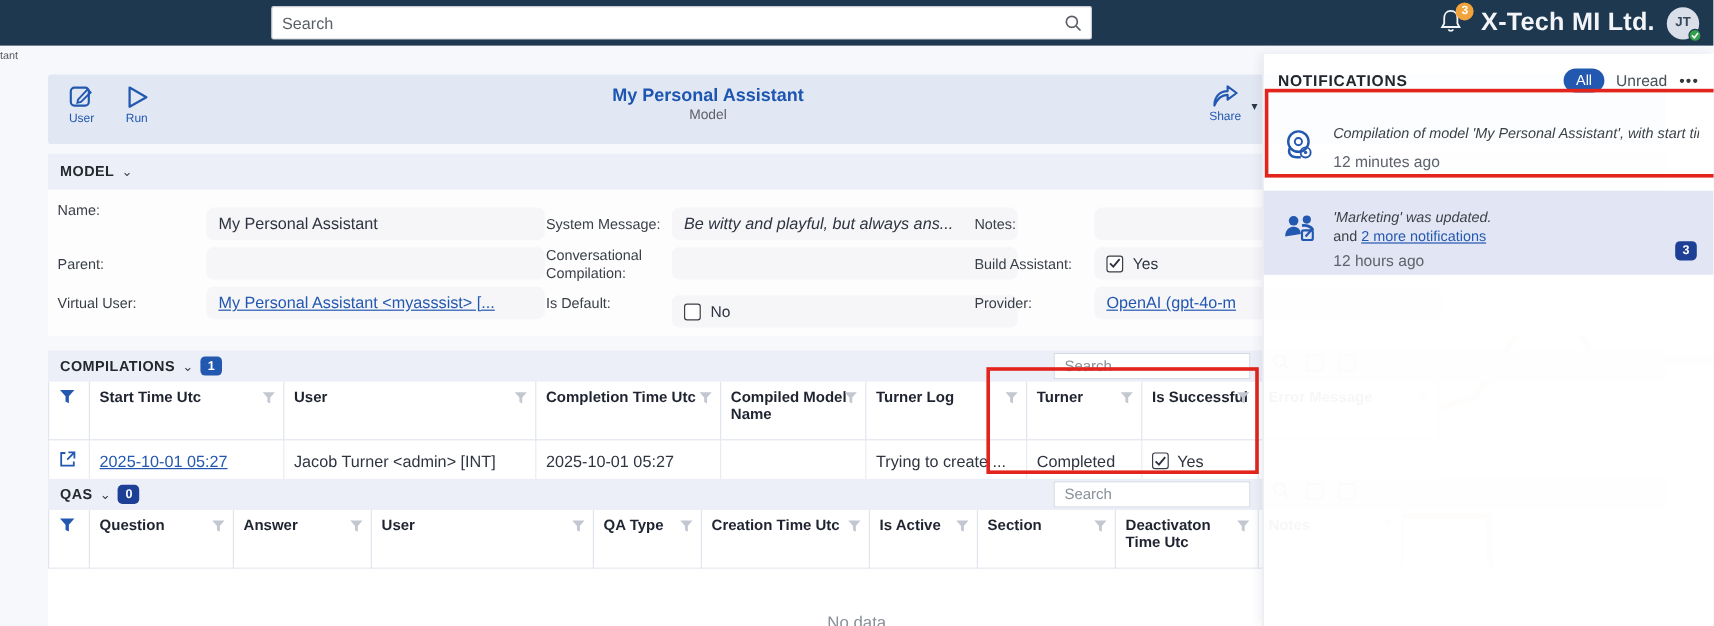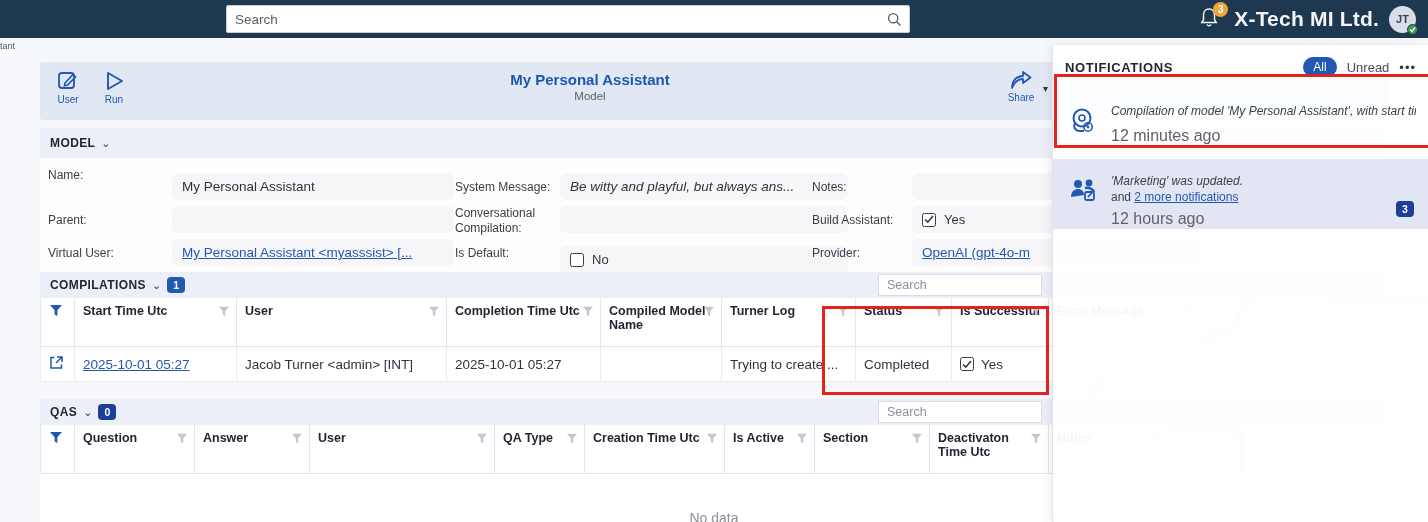--- a/index.html
+++ b/index.html
@@ -65,21 +65,21 @@
   .notif-head { height:44px; display:flex; align-items:center; padding:0 12px; gap:10px; }
   .notif-title { font-size:13px; font-weight:bold; color:#22262d; letter-spacing:0.6px; flex:1; }
   .pill-all { background:#2358b0; color:#fff; font-size:12px; border-radius:12px; padding:3px 10px; cursor:pointer; }
   .tab-unread { color:#4a4f57; font-size:13px; cursor:pointer; }
   .notif-menu { color:#33373d; font-size:13px; letter-spacing:1px; cursor:pointer; }
   .notif-item { position:relative; display:flex; padding:14px 12px 10px 12px; gap:10px; cursor:pointer; }
   .notif-item.unread { background:#e2e6f4; }
   .notif-icon { width:36px; flex:0 0 36px; display:flex; align-items:flex-start; justify-content:center; padding-top:2px; }
   .notif-body { flex:1; min-width:0; }
   .notif-text { font-size:12px; font-style:italic; color:#3c4148; line-height:1.35; white-space:nowrap; overflow:hidden; }
-  .notif-time { font-size:16px; color:#5d636b; margin-top:8px; }
+  .notif-time { font-size:13px; color:#5d636b; margin-top:8px; }
   .notif-item-title { font-size:13px; font-weight:bold; color:#2358b0; margin-bottom:1px; }
   .notif-badge { position:absolute; right:14px; top:42px; }
 
   
   .anno { position:absolute; border:3px solid #e2241d; background:transparent; pointer-events:none; }
   .anno1 { left:1054px; top:74px; width:380px; height:74px; z-index:20; }
   .anno2 { left:822px; top:306px; width:227px; height:89px; z-index:5; }
 
   
   .decor { position:absolute; z-index:0; }
@@ -196,21 +196,21 @@
       </span>
     <span>Yes</span>
   </div>
 
   <span class="fld-label" style="left:772px; top:118px;">Provider:</span>
   <div class="fld-link" style="left:872px; top:111px; width:290px;">
       <a class="link">OpenAI (gpt-4o-m</a>
     </div>
 </div>
 
-<div class="grid-section" style="top:272px; width:1348px;">
+<div class="grid-section" style="top:292px; width:1348px;">
   <div class="grid-toolbar">
     <span class="section-title">COMPILATIONS</span>
     <span class="chev">⌄</span>
     <span class="count-badge badge-blue">1</span>
     <span class="grid-search">
       <input type="text" placeholder="Search" style="">
     </span>
     <span class="ghost-tools" style="opacity:.35;">
       <svg width="16" height="16" viewBox="0 0 15 15">
           <circle cx="6" cy="6" r="4.4" fill="none" stroke="#8a8f98" stroke-width="1.4"></circle>
@@ -249,21 +249,21 @@
               </svg></span></th>
         <th><span>Completion Time Utc</span><span class="funnel"><svg width="12" height="11" viewBox="0 0 14 13">
                 <path d="M1 1 L13 1 L8.4 6.2 L8.4 12 L5.6 10.6 L5.6 6.2 Z" fill="#c2c7d1"></path>
               </svg></span></th>
         <th><span>Compiled Model Name</span><span class="funnel"><svg width="12" height="11" viewBox="0 0 14 13">
                 <path d="M1 1 L13 1 L8.4 6.2 L8.4 12 L5.6 10.6 L5.6 6.2 Z" fill="#c2c7d1"></path>
               </svg></span></th>
         <th><span>Turner Log</span><span class="funnel"><svg width="12" height="11" viewBox="0 0 14 13">
                 <path d="M1 1 L13 1 L8.4 6.2 L8.4 12 L5.6 10.6 L5.6 6.2 Z" fill="#c2c7d1"></path>
               </svg></span></th>
-        <th><span>Status</span><span class="funnel"><svg width="12" height="11" viewBox="0 0 14 13">
+        <th><span>Turner</span><span class="funnel"><svg width="12" height="11" viewBox="0 0 14 13">
                 <path d="M1 1 L13 1 L8.4 6.2 L8.4 12 L5.6 10.6 L5.6 6.2 Z" fill="#c2c7d1"></path>
               </svg></span></th>
         <th><span>Is Successful</span><span class="funnel"><svg width="12" height="11" viewBox="0 0 14 13">
                 <path d="M1 1 L13 1 L8.4 6.2 L8.4 12 L5.6 10.6 L5.6 6.2 Z" fill="#c2c7d1"></path>
               </svg></span></th>
         <th style="opacity:.4;"><span>Error Message</span><span class="funnel"><svg width="12" height="11" viewBox="0 0 14 13">
                 <path d="M1 1 L13 1 L8.4 6.2 L8.4 12 L5.6 10.6 L5.6 6.2 Z" fill="#c2c7d1"></path>
               </svg></span></th>
       </tr>
     </thead>

